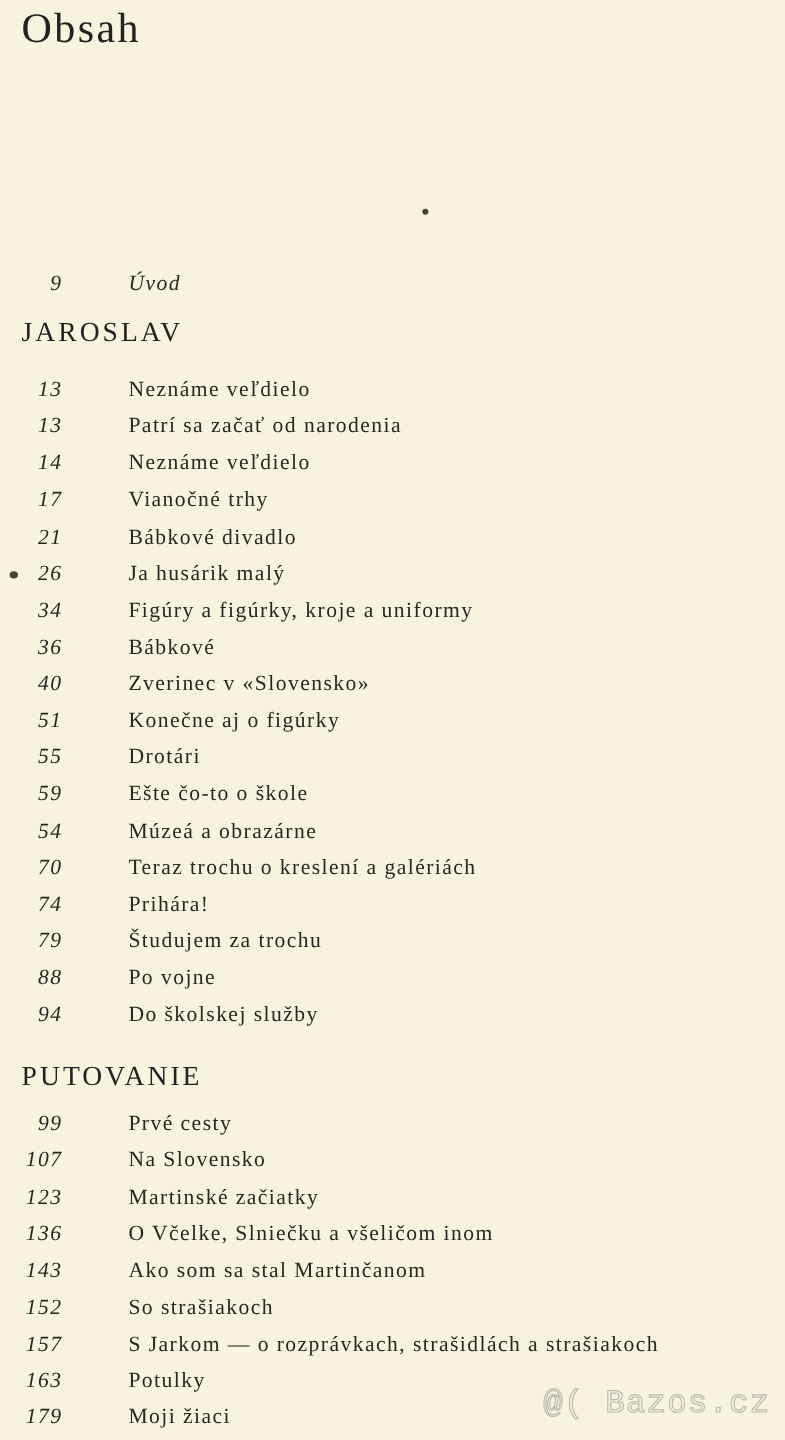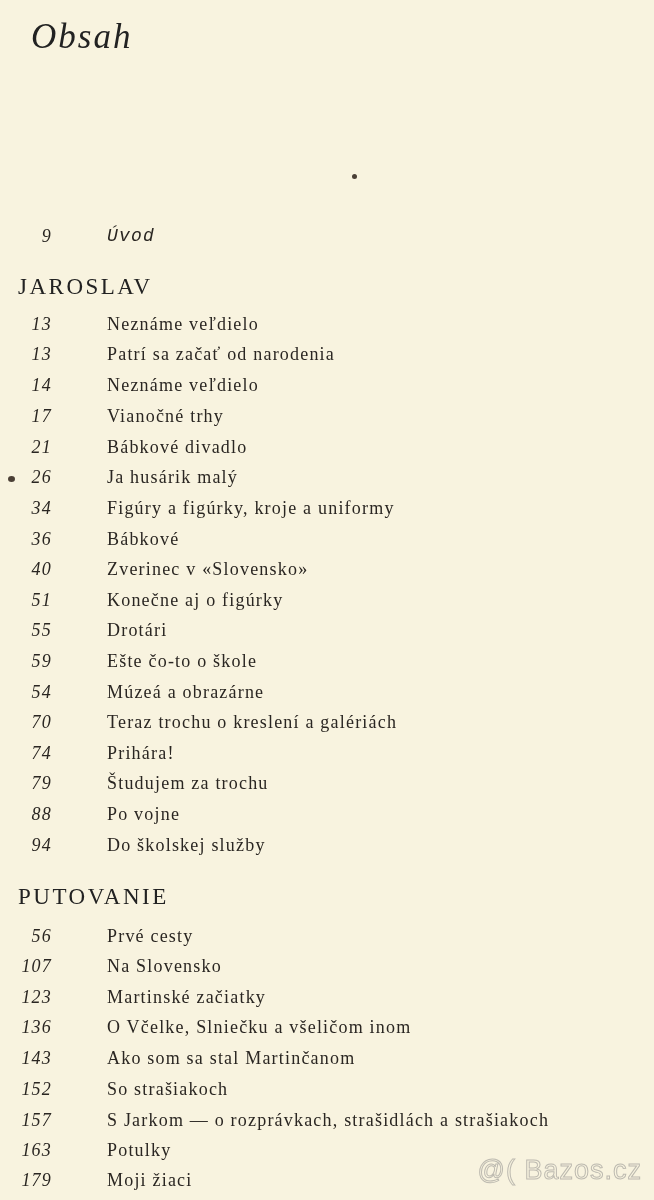--- a/index.html
+++ b/index.html
@@ -43,53 +43,53 @@
       left: 0;
       width: 52px;
       text-align: right;
       font-style: italic;
     }
     .entry .ttl {
       position: absolute;
       left: 107px;
     }
     .entry.intro .num { width: 52px; }
-    .entry.intro .ttl { font-style: italic; font-family: Liberation Mono, monospace; }
+    .entry.intro .ttl { font-style: italic; }
     .section-heading {
       position: absolute;
       left: 18px;
       font-size: 23px;
       letter-spacing: 2.5px;
       color: #222;
     }
     .watermark {
       position: absolute;
       right: 12px;
       bottom: 14px;
-      font-family: Liberation Sans, sans-serif;
+      font-family: Liberation Mono, monospace;
       font-size: 27px;
       color: transparent;
       -webkit-text-stroke: 1px #bdbab0;
       letter-spacing: 1px;
     }
   </style>
 </head>
 <body>
 
-<h1 class="page-title" style="margin:13px;font-weight:normal;font-style:italic;">Obsah</h1>
+<h1 class="page-title" style="margin:0;font-weight:normal;">Obsah</h1>
 
 <div class="speck" style="left:352px;top:174px;"></div>
 <div class="speck" style="left:8px;top:476px;width:7px;height:6px;"></div>
 
 <div class="entry intro" style="top:226px;">
   <span class="num">9</span>
   <span class="ttl">Úvod</span>
 </div>
 
-<div class="section-heading" style="top:274px;">JAROSLAV</div>
+<div class="section-heading" style="top:264px;">JAROSLAV</div>
 
 <div>
   <div class="entry" style="top:314px;">
       <span class="num">13</span>
       <span class="ttl">Neznáme veľdielo</span>
     </div>
   <div class="entry" style="top:344px;">
       <span class="num">13</span>
       <span class="ttl">Patrí sa začať od narodenia</span>
     </div>
@@ -156,21 +156,21 @@
   <div class="entry" style="top:835px;">
       <span class="num">94</span>
       <span class="ttl">Do školskej služby</span>
     </div>
 </div>
 
 <div class="section-heading" style="top:884px;">PUTOVANIE</div>
 
 <div>
   <div class="entry" style="top:926px;">
-      <span class="num">56</span>
+      <span class="num">99</span>
       <span class="ttl">Prvé cesty</span>
     </div>
   <div class="entry" style="top:956px;">
       <span class="num">107</span>
       <span class="ttl">Na Slovensko</span>
     </div>
   <div class="entry" style="top:987px;">
       <span class="num">123</span>
       <span class="ttl">Martinské začiatky</span>
     </div>

